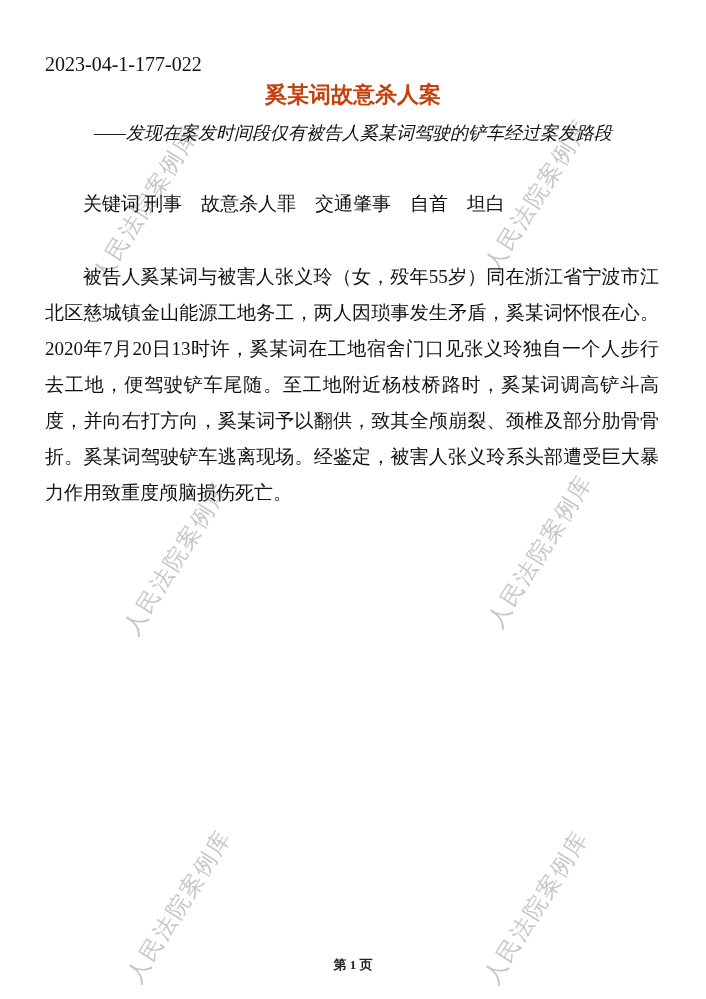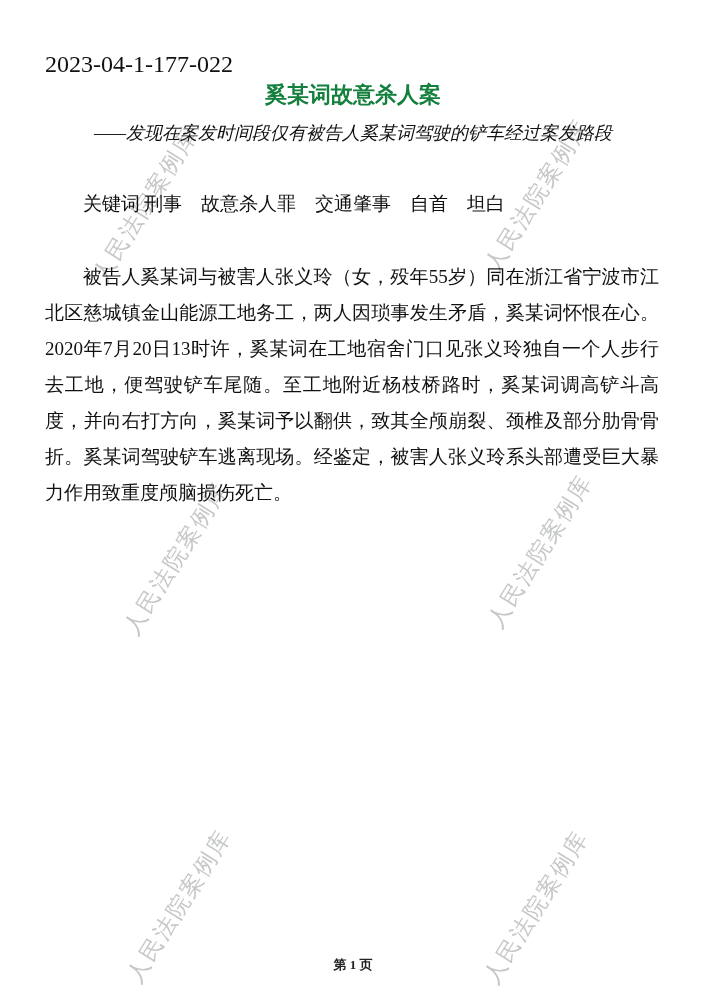--- a/index.html
+++ b/index.html
@@ -42,36 +42,36 @@
   .wm6 { left: 536px; top: 907px; }
 
   
   .content { position: absolute; inset: 0; z-index: 1; }
 
   .doc-number {
     position: absolute;
     left: 45px;
     top: 52px;
     font-family: "Liberation Serif", "DejaVu Serif", serif;
-    font-size: 24px;
+    font-size: 20px;
     line-height: 24px;
     color: #111111;
   }
   .case-title {
     position: absolute;
     left: 45px;
     width: 616px;
     top: 81px;
     margin: 0;
     text-align: center;
     font-family: "Liberation Serif", "DejaVu Serif", serif;
     font-weight: bold;
     font-size: 22px;
     line-height: 28px;
-    color: #15803d;
+    color: #c2410c;
   }
   .case-subtitle {
     position: absolute;
     left: 45px;
     width: 616px;
     top: 121px;
     text-align: center;
     font-family: "Liberation Serif", "DejaVu Serif", serif;
     font-style: italic;
     font-size: 18px;

